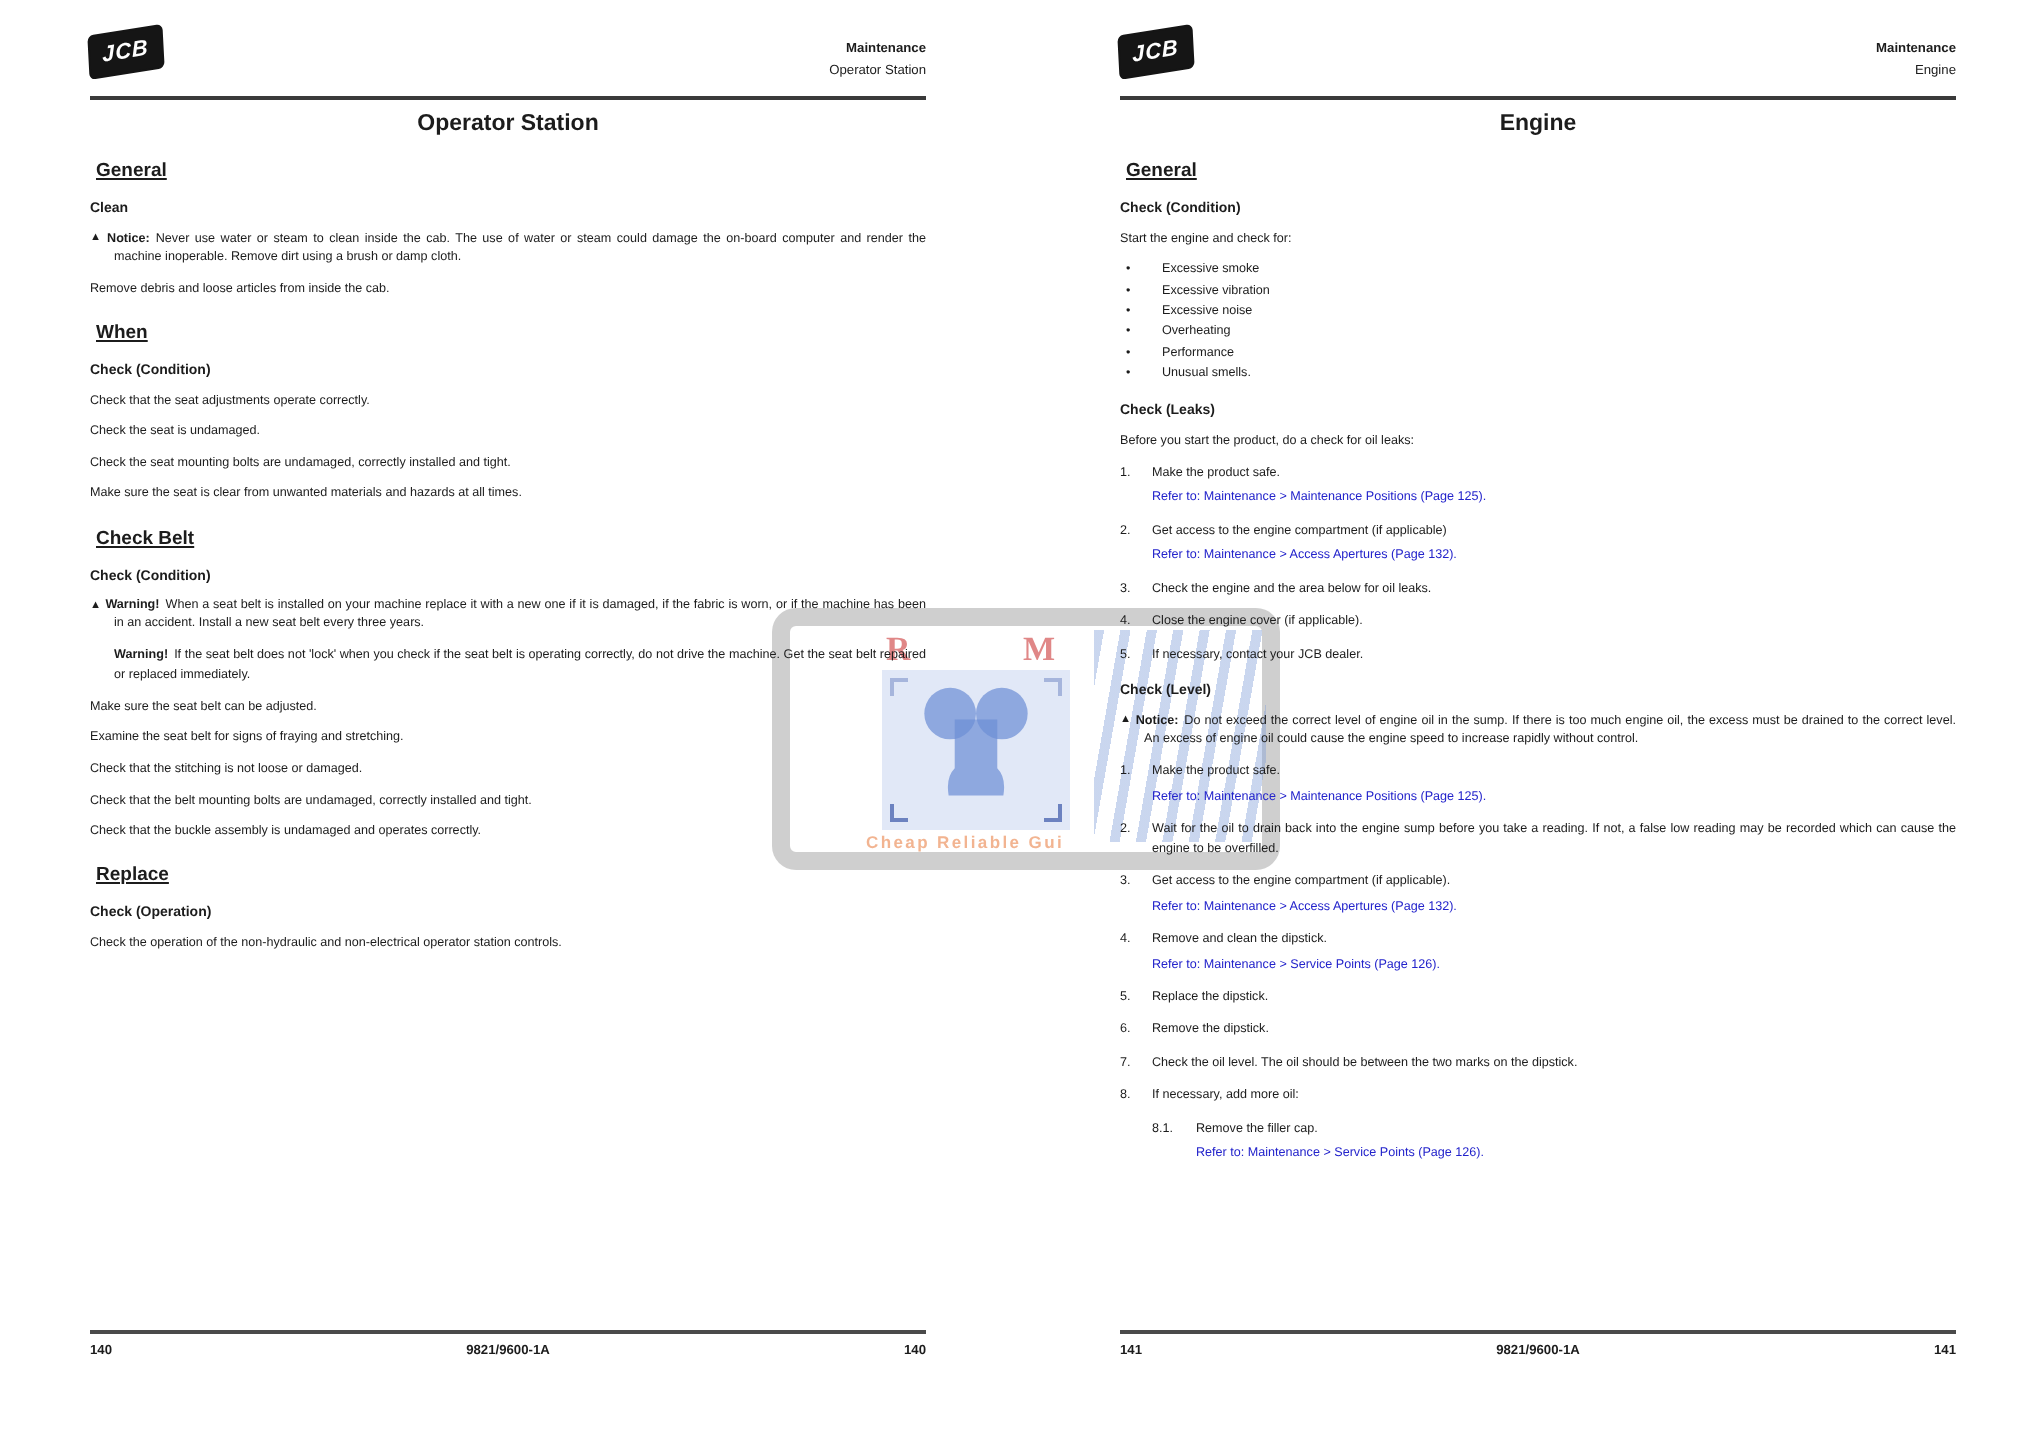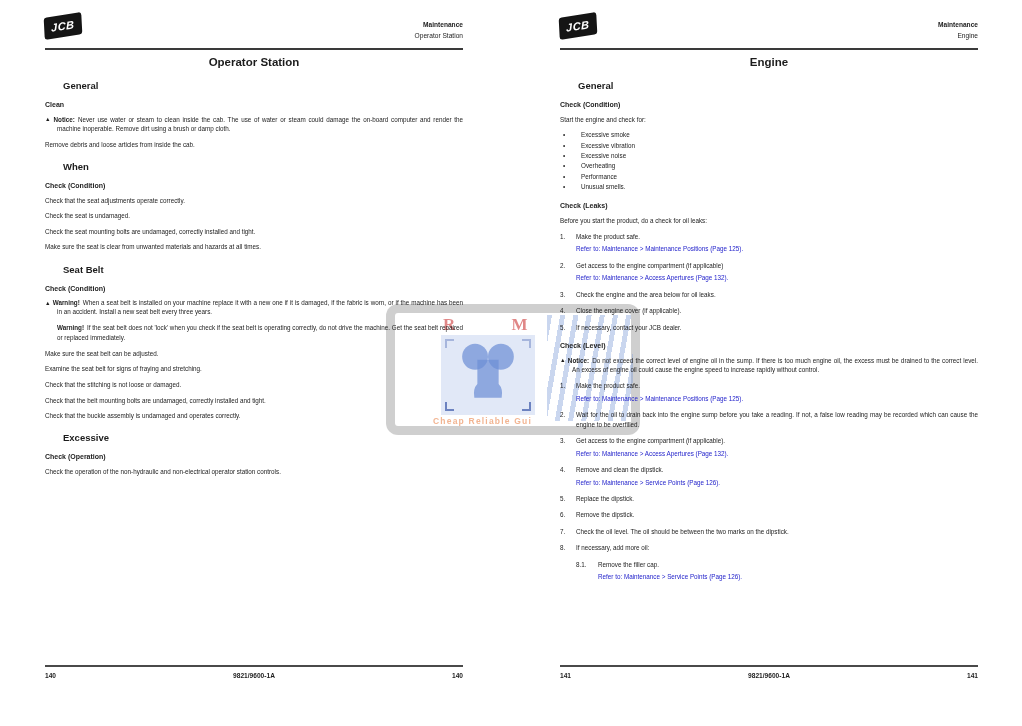--- a/index.html
+++ b/index.html
@@ -21,21 +21,21 @@
     font-weight:bold; font-style:italic; font-size:11px; line-height:1;
     padding:5px 6px 4px 6px; border-radius:2px;
     transform:rotate(-9deg) skewX(-6deg); transform-origin:center;
     box-shadow:0 0 0 1px #151515; letter-spacing:.5px;
   }
   .header-right { text-align:right; font-size:6.6px; line-height:1.7; padding-top:3px; }
   .header-section { font-weight:bold; display:block; }
   .header-subsection { display:block; }
 
   .page-title { text-align:center; font-weight:bold; font-size:11.5px; margin:6px 0 6px 0; }
-  .sec-heading { font-weight:bold; font-size:9.5px; margin:12px 0 4px 18px; }
+  .sec-heading { font-weight:bold; font-size:9.5px; margin:12px 0 4px 3px;text-decoration:underline; }
   .sub-heading { font-weight:bold; font-size:7px; margin:10px 0 4px 0; }
   .para { font-size:6.3px; line-height:1.45; margin:6.5px 0; }
 
   .notice {
     font-size:6.3px; line-height:1.5; margin:6.5px 0;
     padding-left:12px; text-indent:-12px; text-align:justify;
   }
   .notice .tri { font-size:5.6px; margin-right:2px; position:relative; top:-0.5px; }
   .notice b { margin-right:3px; }
   .warning-follow { padding-left:12px; text-indent:0; margin-top:2px; }
@@ -134,37 +134,37 @@
 
   <div class="para">Remove debris and loose articles from inside the cab.</div>
 
   <div class="sec-heading">When</div>
   <div class="sub-heading">Check (Condition)</div>
   <div class="para">Check that the seat adjustments operate correctly.</div>
   <div class="para">Check the seat is undamaged.</div>
   <div class="para">Check the seat mounting bolts are undamaged, correctly installed and tight.</div>
   <div class="para">Make sure the seat is clear from unwanted materials and hazards at all times.</div>
 
-  <div class="sec-heading">Seat Belt</div>
+  <div class="sec-heading">Check Belt</div>
   <div class="sub-heading">Check (Condition)</div>
 
   <div class="notice">
     <span class="tri">▲</span><b>Warning!</b><span>When a seat belt is installed on your machine replace it with a new one if it is damaged, if the fabric is worn, or if the machine has been in an accident. Install a new seat belt every three years.</span>
   </div>
   <div class="notice warning-follow">
     <b>Warning!</b><span>If the seat belt does not 'lock' when you check if the seat belt is operating correctly, do not drive the machine. Get the seat belt repaired or replaced immediately.</span>
   </div>
 
   <div class="para">Make sure the seat belt can be adjusted.</div>
   <div class="para">Examine the seat belt for signs of fraying and stretching.</div>
   <div class="para">Check that the stitching is not loose or damaged.</div>
   <div class="para">Check that the belt mounting bolts are undamaged, correctly installed and tight.</div>
   <div class="para">Check that the buckle assembly is undamaged and operates correctly.</div>
 
-  <div class="sec-heading">Excessive</div>
+  <div class="sec-heading">Replace</div>
   <div class="sub-heading">Check (Operation)</div>
   <div class="para">Check the operation of the non-hydraulic and non-electrical operator station controls.</div>
 
   <div class="page-footer">
     <span>140</span>
     <span class="f-center">9821/9600-1A</span>
     <span>140</span>
   </div>
 </div>
 

